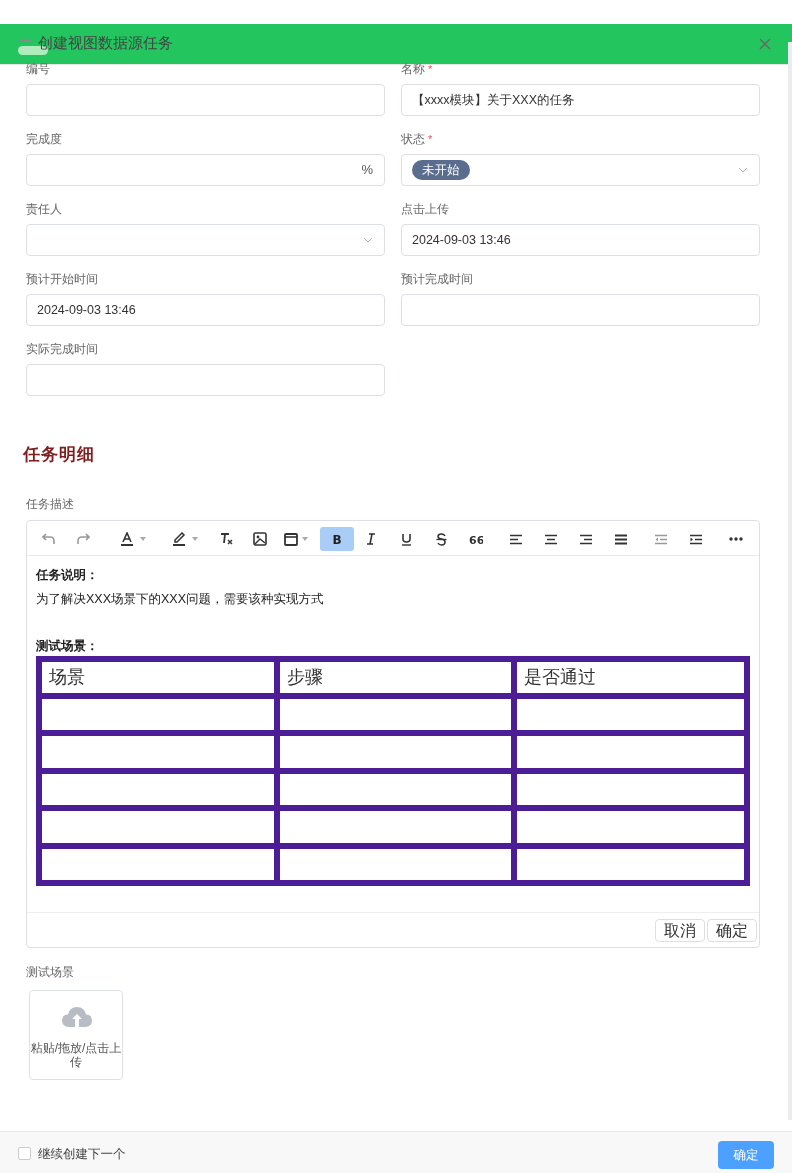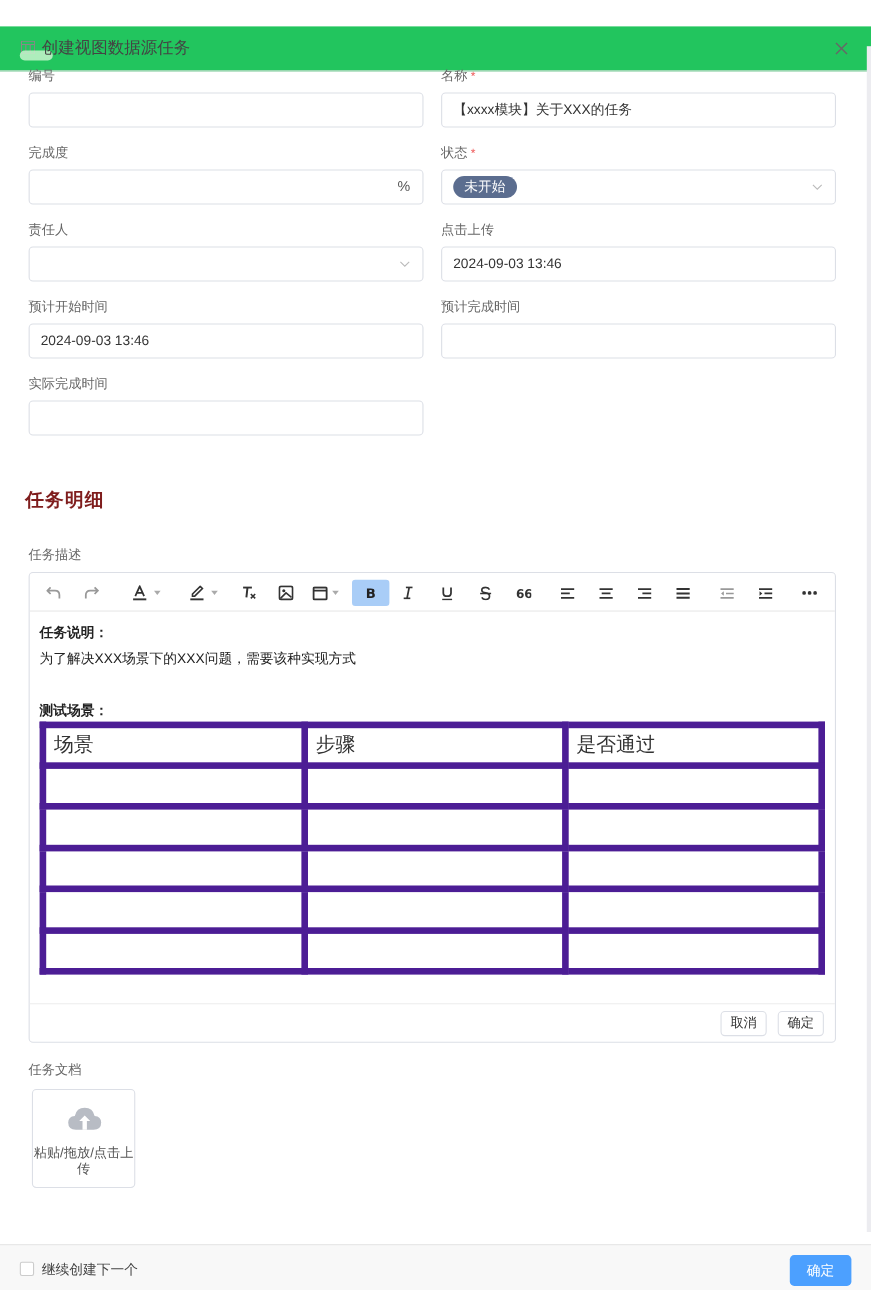--- a/index.html
+++ b/index.html
@@ -31,21 +31,21 @@
   .tb .caret { width: 0; height: 0; border-left: 3.5px solid transparent; border-right: 3.5px solid transparent; border-top: 4px solid #aaa; margin-left: 6px; }
 
   .content { position: absolute; left: 9px; top: 44px; width: 716px; font-size: 12.5px; color: #222; }
   .content .line { height: 23.5px; line-height: 20px; }
   .content .bold { font-weight: bold; }
   table.scn { border-collapse: collapse; width: 714px; margin-top: 0; }
   table.scn td { border: 6px solid #4c1d95; height: 37.5px; padding: 0 7px; font-size: 18px; color: #333; vertical-align: middle; }
   table.scn tr:first-child td { height: 37px; }
 
   .editor-footer { position: absolute; left: 0; bottom: 0; width: 100%; height: 35px; border-top: 1px solid #eee; }
-  .sbtn { position: absolute; top: 6px; height: 23px; line-height: 21px; border: 1px solid #dcdfe6; border-radius: 4px; background: #fff; font-size: 12px; color: #333; padding: 0 8px; cursor: pointer; }
+  .sbtn { position: absolute; top: 6px; height: 23px; line-height: 21px; border: 1px solid #dcdfe6; border-radius: 4px; background: #fff; font-size: 16px; color: #333; padding: 0 8px; cursor: pointer; }
 
   .upload { position: absolute; left: 29px; top: 990px; width: 94px; height: 90px; border: 1px solid #dcdfe6; border-radius: 4px; background: #fff; text-align: center; cursor: pointer; }
   .upload .cloud { position: absolute; left: 31px; top: 14px; }
   .upload .utext { position: absolute; left: 0; top: 50px; width: 100%; font-size: 12px; color: #555; line-height: 14px; }
 
   .footer { position: absolute; left: 0; top: 1131px; width: 792px; height: 42px; background: #f8f8f8; border-top: 1px solid #e6e6e6; }
   .footer .cb { position: absolute; left: 18px; top: 15px; width: 13px; height: 13px; border: 1px solid #ccc; border-radius: 2px; background: #fff; cursor: pointer; }
   .footer .cb-label { position: absolute; left: 38px; top: 14px; font-size: 12.5px; color: #444; }
   .footer .ok { position: absolute; left: 718px; top: 9px; width: 56px; height: 28px; border-radius: 4px; background: #4ca0ff; color: #fff; font-size: 12.5px; text-align: center; line-height: 28px; cursor: pointer; }
 </style>
@@ -266,21 +266,21 @@
     </tbody>
       </table>
   </div>
 
   <div class="editor-footer">
     <div class="sbtn" style="left:628px;">取消</div>
     <div class="sbtn" style="left:680px;">确定</div>
   </div>
 </div>
 
-<div class="field-label" style="left:26px;top:964px;">任务文档</div>
+<div class="field-label" style="left:26px;top:964px;">测试场景</div>
 <div class="upload">
   <svg class="cloud" width="32" height="24" viewBox="0 0 32 24">
     <path d="M8 22 Q1 22 1 15.5 Q1 10 7 9.5 Q8.5 2 16 2 Q23.5 2 25 9.5 Q31 10 31 15.5 Q31 22 24 22 Z" fill="#b8bcc4"></path>
     <path d="M16 9 L11 14 H14 V22 H18 V14 H21 Z" fill="#fff"></path>
   </svg>
   <div class="utext">粘贴/拖放/点击上传</div>
 </div>
 
 <div class="footer">
   <div class="cb"></div>

